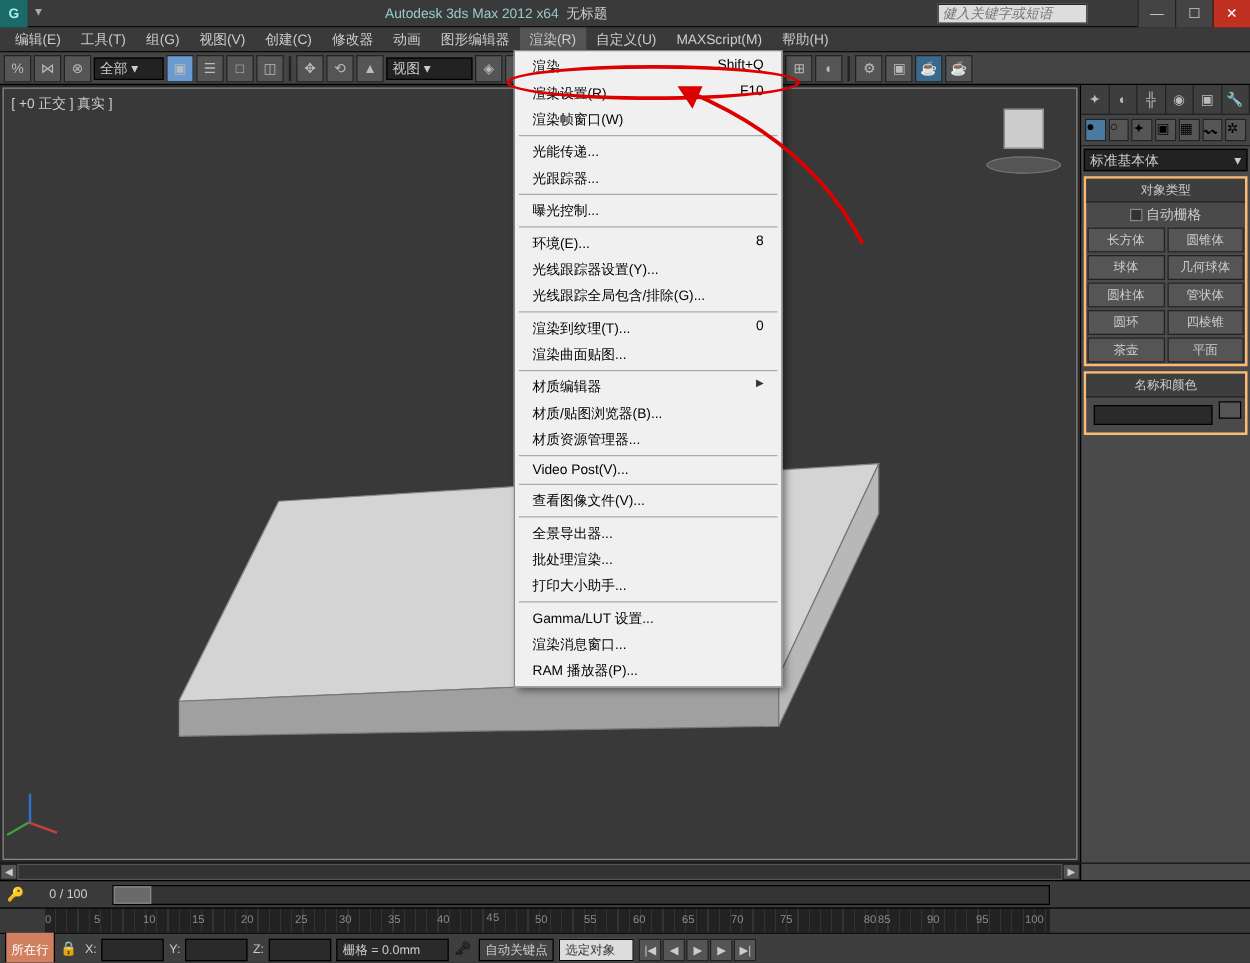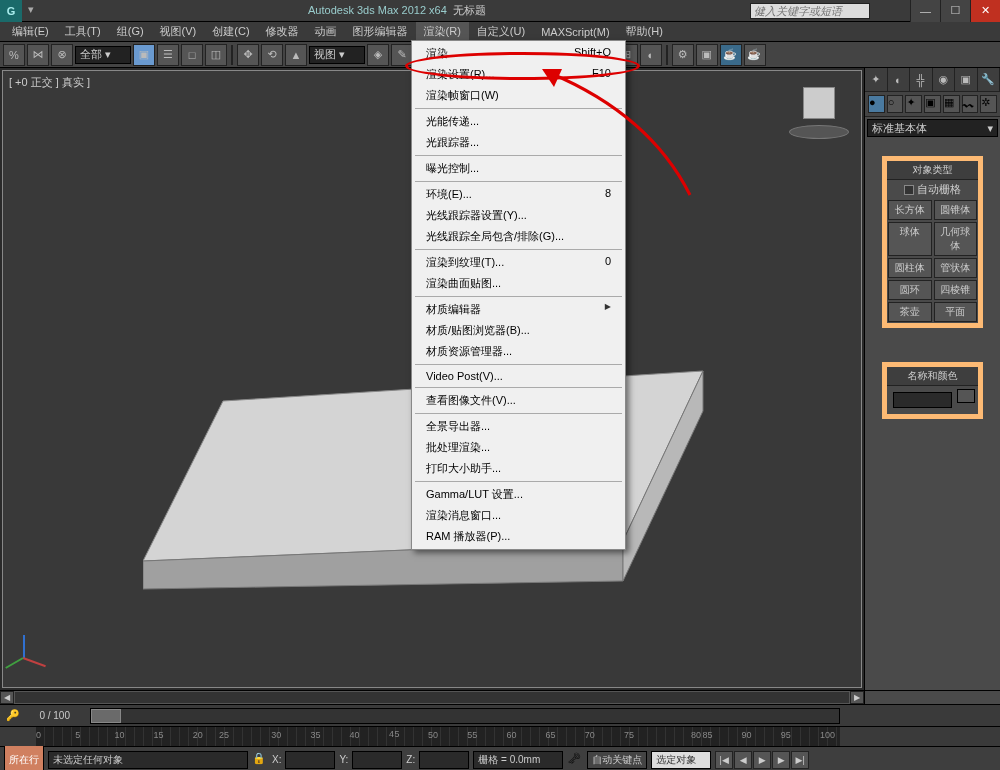--- a/index.html
+++ b/index.html
@@ -42,21 +42,21 @@
 
 .ellip { position: absolute; left: 405px; top: 52px; width: 235px; height: 28px; border: 3px solid #d00; border-radius: 50%; z-index: 60; pointer-events: none; }
 .arrow-svg { position: absolute; left: 540px; top: 65px; z-index: 60; pointer-events: none; }
 
 .cmd-panel { width: 136px; background: #4a4a4a; border-left: 1px solid #000; display: flex; flex-direction: column; }
 .cmd-tabs { display: flex; height: 24px; border-bottom: 1px solid #222; background: #3e3e3e; }
 .cmd-tabs .t { flex: 1; border-right: 1px solid #222; display: flex; align-items: center; justify-content: center; color: #bbb; }
 .cmd-icons { display: flex; padding: 3px; gap: 2px; background: #444; border-bottom: 1px solid #222; }
 .cmd-icons .ci { width: 18px; height: 18px; background: #555; border: 1px solid #222; }
 .cmd-sel { margin: 2px; height: 18px; background: #222; color: #ccc; padding: 0 4px; border: 1px solid #000; display: flex; align-items: center; }
-.cmd-sec { border: 5px solid #fdba74; margin: 17px; background: #4a4a4a; }
+.cmd-sec { border: 2px solid #fdba74; margin: 2px; background: #4a4a4a; }
 .cmd-sec .hdr { text-align: center; color: #ccc; padding: 2px; border-bottom: 1px solid #222; background: #3e3e3e; font-size: 10px; }
 .cmd-sec .row { display: flex; }
 .cmd-sec .btn { flex: 1; text-align: center; background: #555; border: 1px solid #222; color: #ccc; padding: 2px; font-size: 10px; margin: 1px; }
 .cmd-sec .chk { display: flex; justify-content: center; align-items: center; padding: 2px; color: #ccc; font-size: 10px; gap: 3px; }
 .cmd-sec .chk .box { width: 10px; height: 10px; border: 1px solid #888; background: #333; }
 .name-input { margin: 3px; height: 16px; background: #2a2a2a; border: 1px solid #000; }
 .colorbox { width: 18px; height: 14px; background: #555; border: 1px solid #000; margin-left: 2px; }
 
 .timeline { height: 22px; background: #3a3a3a; display: flex; align-items: center; border-top: 1px solid #000; }
 .tl-pos { width: 70px; text-align: center; color: #ccc; font-size: 10px; }
@@ -117,21 +117,21 @@
   <div class="tb">⊗</div>
   <div class="sel" style="width:56px"><span>全部</span> ▾</div>
   <div class="tb" style="background:#6a9ad0">▣</div>
   <div class="tb">☰</div>
   <div class="tb">□</div>
   <div class="tb">◫</div>
   <div class="sep"></div>
   <div class="tb">✥</div>
   <div class="tb">⟲</div>
   <div class="tb">▲</div>
-  <div class="sel" style="width:56px"><span>视图</span> ▾</div>
+  <div class="sel" style="width:69px"><span>视图</span> ▾</div>
   <div class="tb">◈</div>
   <div class="tb">✎</div>
   <div class="sep"></div>
   <div class="tb">⊞</div>
   <div style="flex:0.02"></div>
   <div class="sel" style="width:56px;background:#111">▾</div>
   <div class="tb">⧗</div>
   <div class="sep"></div>
   <div class="tb">▦</div>
   <div class="tb">≣</div>
@@ -242,21 +242,21 @@
 </div>
 
 <div class="ruler">
   <div style="width:36px;background:#3a3a3a;height:100%"></div>
   <div class="marks" id="ruler-marks">
       <span class="num" style="left: 0px;">0</span>
       <span class="num" style="left: 39.2px;">5</span>
       <span class="num" style="left: 78.4px;">10</span>
       <span class="num" style="left: 117.6px;">15</span>
       <span class="num" style="left: 156.8px;">20</span>
-      <span class="num" style="left: 183px;">25</span>
+      <span class="num" style="left: 200px;">25</span>
       <span class="num" style="left: 235.2px;">30</span>
       <span class="num" style="left: 274.4px;">35</span>
       <span class="num" style="left: 313.6px;">40</span>
       <span class="num" style="left: 352.8px; font-family: Liberation Mono, monospace;">45</span>
       <span class="num" style="left: 392px;">50</span>
       <span class="num" style="left: 431.2px;">55</span>
       <span class="num" style="left: 470.4px;">60</span>
       <span class="num" style="left: 509.6px;">65</span>
       <span class="num" style="left: 548.8px;">70</span>
       <span class="num" style="left: 588px;">75</span>
@@ -264,21 +264,20 @@
       <span class="num" style="left: 666.4px;">85</span>
       <span class="num" style="left: 705.6px;">90</span>
       <span class="num" style="left: 744.8px;">95</span>
       <span class="num" style="left: 784px;">100</span>
     </div>
   <div style="width:160px;background:#3a3a3a;height:100%"></div>
 </div>
 
 <div class="status">
   <div class="accent">所在行</div>
-  <div class="box" style="width:200px">未选定任何对象</div>
   <div class="tb" style="width:16px;height:16px">🔒</div>
   <span class="lbl">X:</span>
     <div class="box" style="width:50px"></div>
   <span class="lbl">Y:</span>
     <div class="box" style="width:50px"></div>
   <span class="lbl">Z:</span>
     <div class="box" style="width:50px"></div>
   <div class="box" style="width:90px">栅格 = 0.0mm</div>
   <div class="tb" style="width:16px;height:16px">🗝</div>
   <div class="box" style="width:60px;background:#444">自动关键点</div>

